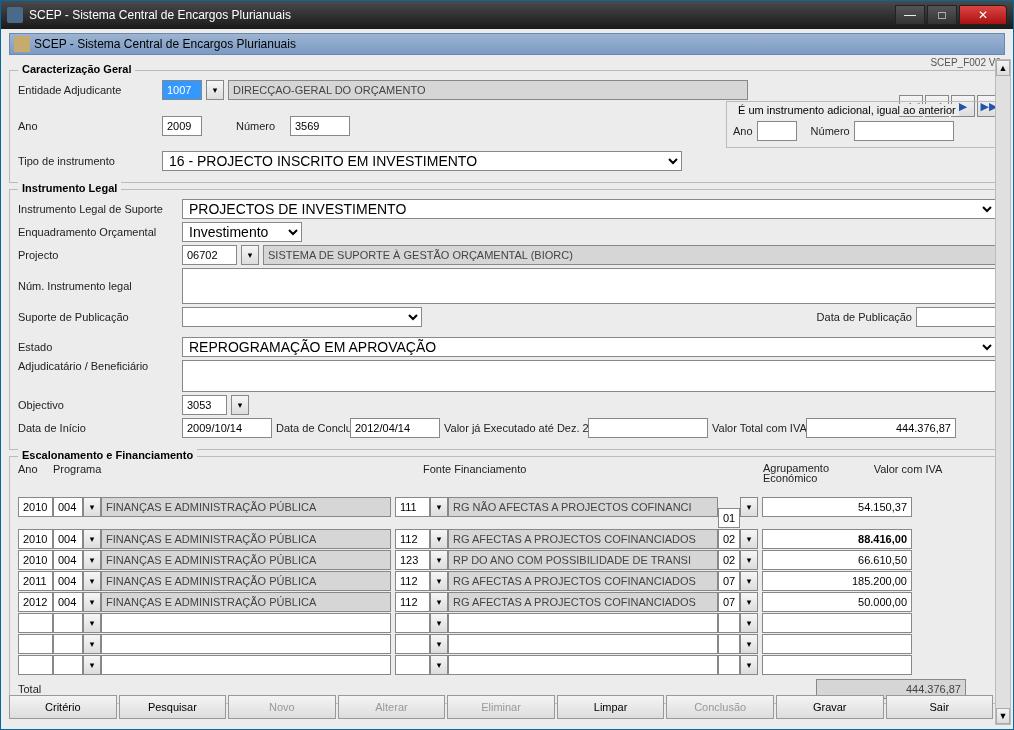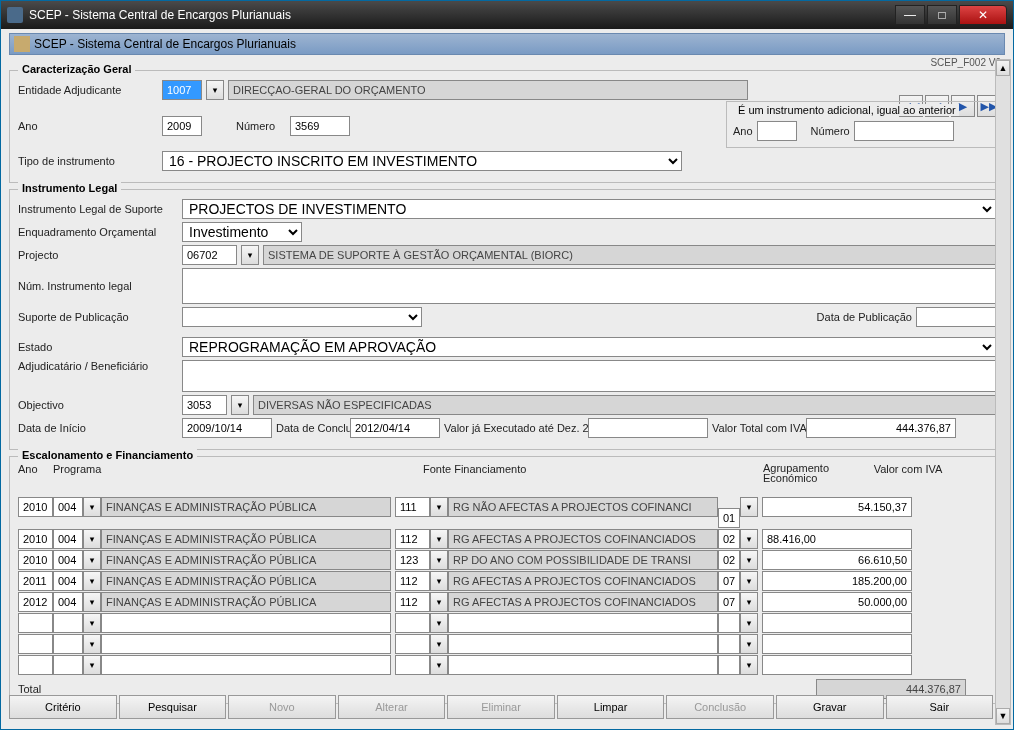--- a/index.html
+++ b/index.html
@@ -139,21 +139,20 @@
         <select class="combo" style="flex:1"><option>REPROGRAMAÇÃO EM APROVAÇÃO</option></select>
       </div>
       <div class="row" style="align-items:flex-start">
         <span class="lbl" style="width:160px">Adjudicatário / Beneficiário</span>
         <textarea class="txt" style="flex: 1 1 0%; height: 32px; resize: none;"></textarea>
       </div>
       <div class="row">
         <span class="lbl" style="width:160px">Objectivo</span>
         <input class="txt" style="width: 45px;" value="3053">
         <span class="dropbtn">▾</span>
-        <input class="txt readonly" disabled="" style="flex: 1 1 0%;" value="DIVERSAS NÃO ESPECIFICADAS">
       </div>
       <div class="row">
         <span class="lbl" style="width:160px">Data de Início</span>
         <input class="txt" style="width: 90px;" value="2009/10/14">
         <span class="lbl" style="width:70px; line-height:10px">Data de Conclusão</span>
         <input class="txt" style="width: 90px;" value="2012/04/14">
         <span class="lbl" style="width:140px; line-height:10px">Valor já Executado até Dez. 2010</span>
         <input class="txt" style="width: 120px;" value="">
         <span class="lbl" style="width:90px; line-height:10px;">Valor Total com IVA</span>
         <input class="txt" style="width: 150px; text-align: right;" value="444.376,87">
@@ -187,21 +186,21 @@
           <div class="escrow">
             <input class="txt" style="width: 35px;" value="2010">
             <input class="txt" style="width: 30px;" value="004">
             <span class="dropbtn">▾</span>
             <input class="txt readonly" disabled="" style="width: 290px;" value="FINANÇAS E ADMINISTRAÇÃO PÚBLICA">
             <input class="txt" style="width: 35px; margin-left: 4px;" value="112">
             <span class="dropbtn">▾</span>
             <input class="txt readonly" disabled="" style="width: 270px;" value="RG AFECTAS A PROJECTOS COFINANCIADOS">
             <input class="txt" style="width: 22px;" value="02">
             <span class="dropbtn">▾</span>
-            <input class="txt" style="width: 150px; text-align: left; margin-left: 4px;" value="88.416,00">
+            <input class="txt" style="width: 150px; text-align: right; margin-left: 4px; font-weight: bold;" value="88.416,00">
           </div>
           <div class="escrow">
             <input class="txt" style="width: 35px;" value="2010">
             <input class="txt" style="width: 30px;" value="004">
             <span class="dropbtn">▾</span>
             <input class="txt readonly" disabled="" style="width: 290px;" value="FINANÇAS E ADMINISTRAÇÃO PÚBLICA">
             <input class="txt" style="width: 35px; margin-left: 4px;" value="123">
             <span class="dropbtn">▾</span>
             <input class="txt readonly" disabled="" style="width: 270px;" value="RP DO ANO COM POSSIBILIDADE DE TRANSI">
             <input class="txt" style="width: 22px;" value="02">

